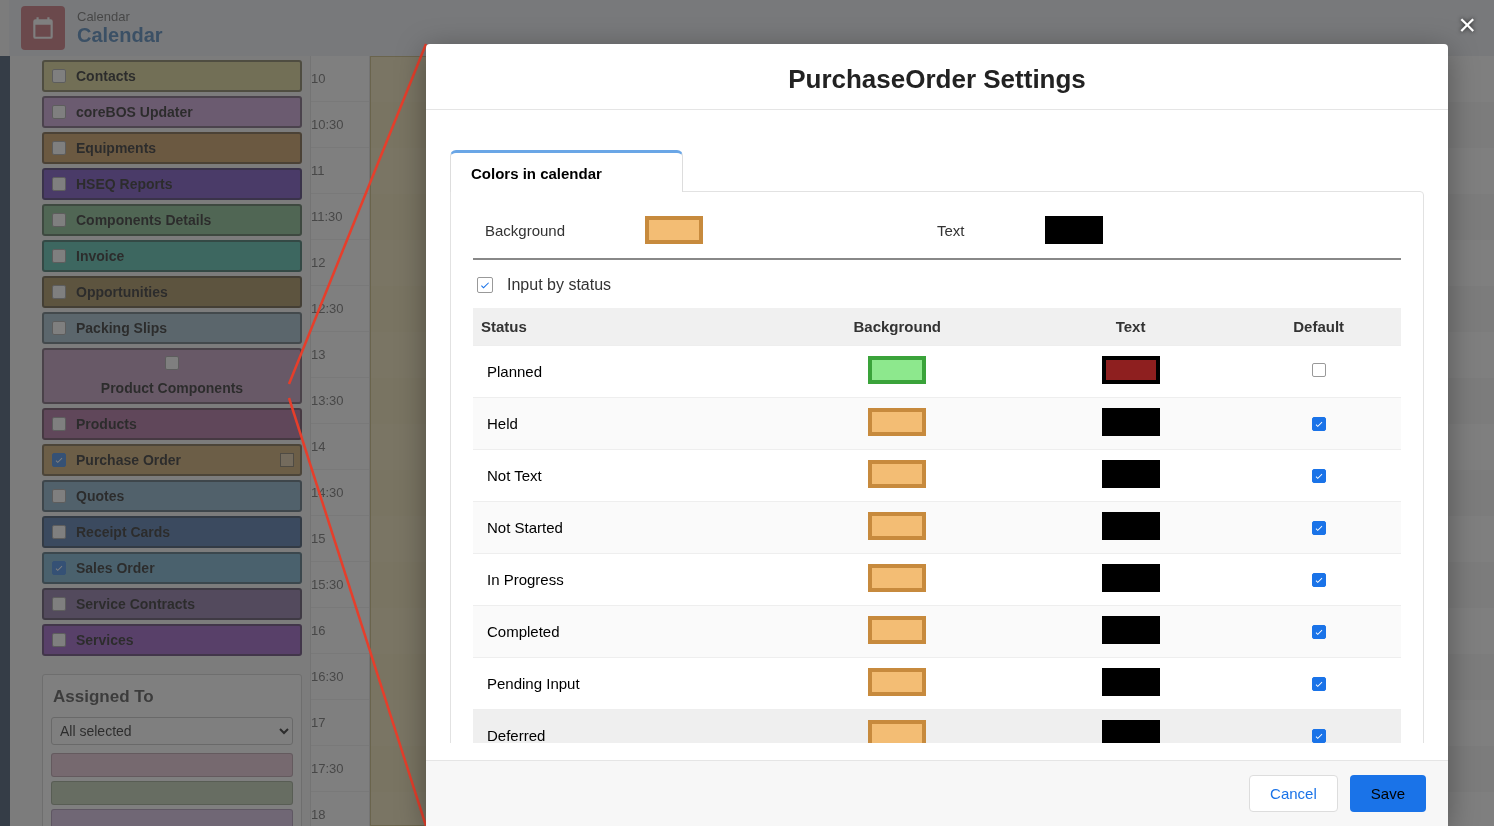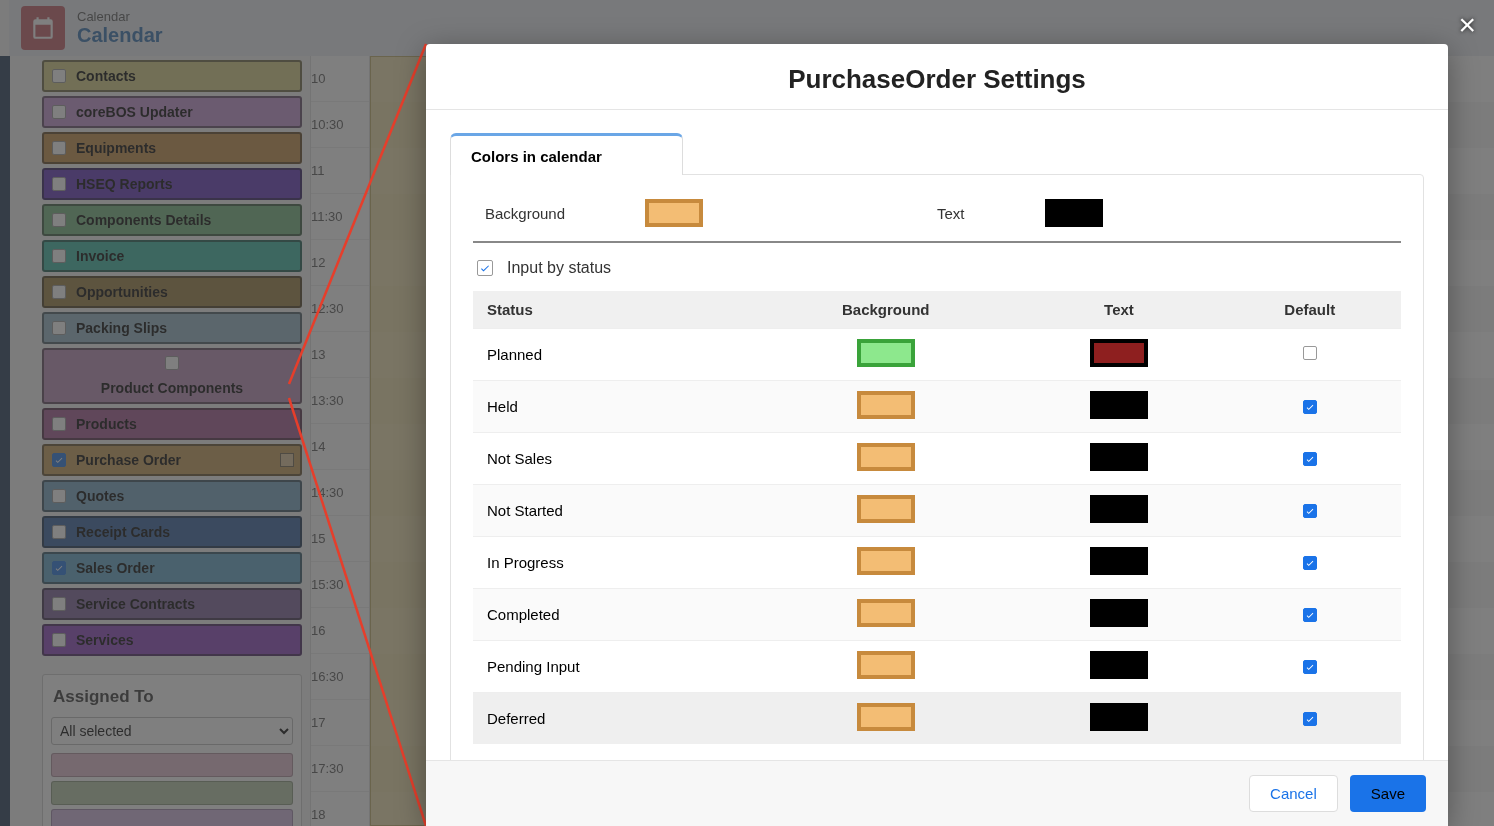--- a/index.html
+++ b/index.html
@@ -63,21 +63,21 @@
       repeating-linear-gradient(to bottom, #fff 0 46px, #f7f7f7 46px 92px);
   }
   .calendar-grid-fill .yellow-event {
     position:absolute; left:0; top:0; width:210px; height:100%; background:rgba(230,200,100,.55); border:1px solid rgba(160,140,50,.6);
   }
 
   
   .modal {
     position:absolute; left:426px; top:44px; right:46px; bottom:0;
     background:#fff; border-radius:4px 4px 0 0; box-shadow:0 6px 30px rgba(0,0,0,.35);
-    z-index:10; display:flex; flex-direction:column; overflow:hidden;
+    z-index:10; display:flex; flex-direction:column; overflow:hidden;gap:17px;
   }
   .modal-header { padding:20px 24px 14px; text-align:center; border-bottom:1px solid #e5e5e5; }
   .modal-header h2 { margin:0; font-size:26px; font-weight:600; color:#222; }
   .modal-body { flex:1; padding:22px 24px 10px; overflow:auto; }
   .tab-wrap { }
   .tab {
     display:inline-block; padding:12px 80px 10px 20px; border:1px solid #ddd; border-bottom:none; border-radius:6px 6px 0 0;
     font-weight:bold; font-size:15px; background:#fff; position:relative; top:1px;
     border-top:3px solid #6aa6e6;
   }
@@ -88,21 +88,21 @@
   .swatch {
     width:58px; height:28px; border:4px solid; display:inline-block;
   }
 
   .color-by-status { display:flex; align-items:center; gap:14px; padding:6px 4px 14px; font-size:16px; color:#333; }
   .cbs-check { width:16px; height:16px; background:#fff; border:1px solid #999; border-radius:2px; display:flex; align-items:center; justify-content:center;}
   .cbs-check.checked svg { width:12px; height:12px; fill:#1a73e8; }
 
   table.status-table { width:100%; border-collapse:collapse; font-size:15px; }
   table.status-table thead th {
-    background:#f0f0f0; text-align:left; font-weight:bold; padding:10px 14px; color:#333;
+    background:#f0f0f0; text-align:left; font-weight:bold; padding:10px 8px; color:#333;
   }
   table.status-table thead th.center { text-align:center; }
   table.status-table td { padding:10px 14px; border-top:1px solid #eee; }
   table.status-table td.center { text-align:center; }
   table.status-table tbody tr:nth-child(even){ background:#fafafa; }
   table.status-table tbody tr:last-child { background:#efefef; }
 
   .def-check { width:14px; height:14px; display:inline-flex; align-items:center; justify-content:center; border:1px solid #999; border-radius:2px; background:#fff; }
   .def-check.checked { background:#1a73e8; border-color:#1a73e8; }
   .def-check.checked svg { width:10px; height:10px; fill:#fff; }
@@ -308,21 +308,21 @@
                 <td>Held</td>
                 <td class="center"><span class="swatch" style="background:#f3bd74;border-color:#c78a3d"></span></td>
                 <td class="center"><span class="swatch" style="background:#000;border-color:#000"></span></td>
                 <td class="center"><span class="def-check checked">
                     <svg viewBox="0 0 24 24">
                       <path d="M9 16.2l-3.5-3.5L4 14.2l5 5 11-11-1.4-1.4z"></path>
                     </svg>
                   </span></td>
               </tr>
               <tr>
-                <td>Not Sales</td>
+                <td>Not Text</td>
                 <td class="center"><span class="swatch" style="background:#f3bd74;border-color:#c78a3d"></span></td>
                 <td class="center"><span class="swatch" style="background:#000;border-color:#000"></span></td>
                 <td class="center"><span class="def-check checked">
                     <svg viewBox="0 0 24 24">
                       <path d="M9 16.2l-3.5-3.5L4 14.2l5 5 11-11-1.4-1.4z"></path>
                     </svg>
                   </span></td>
               </tr>
               <tr>
                 <td>Not Started</td>

